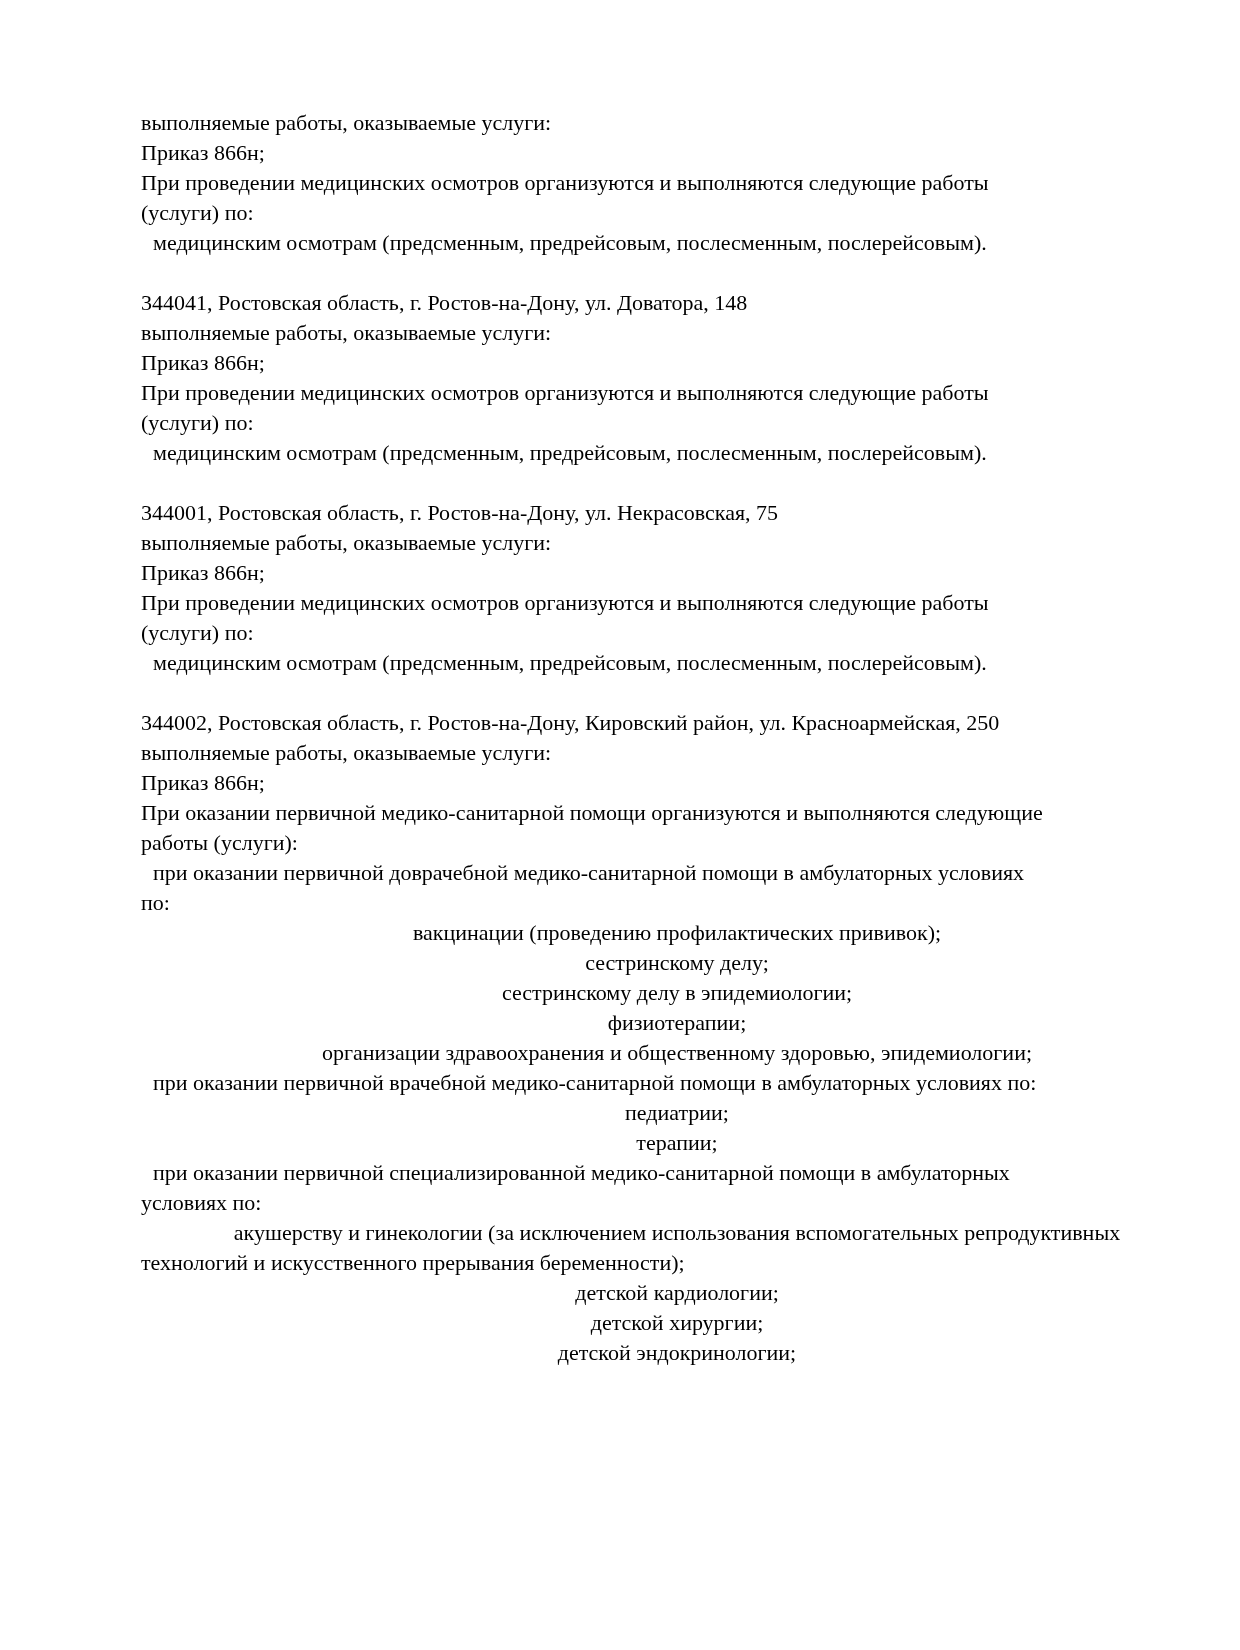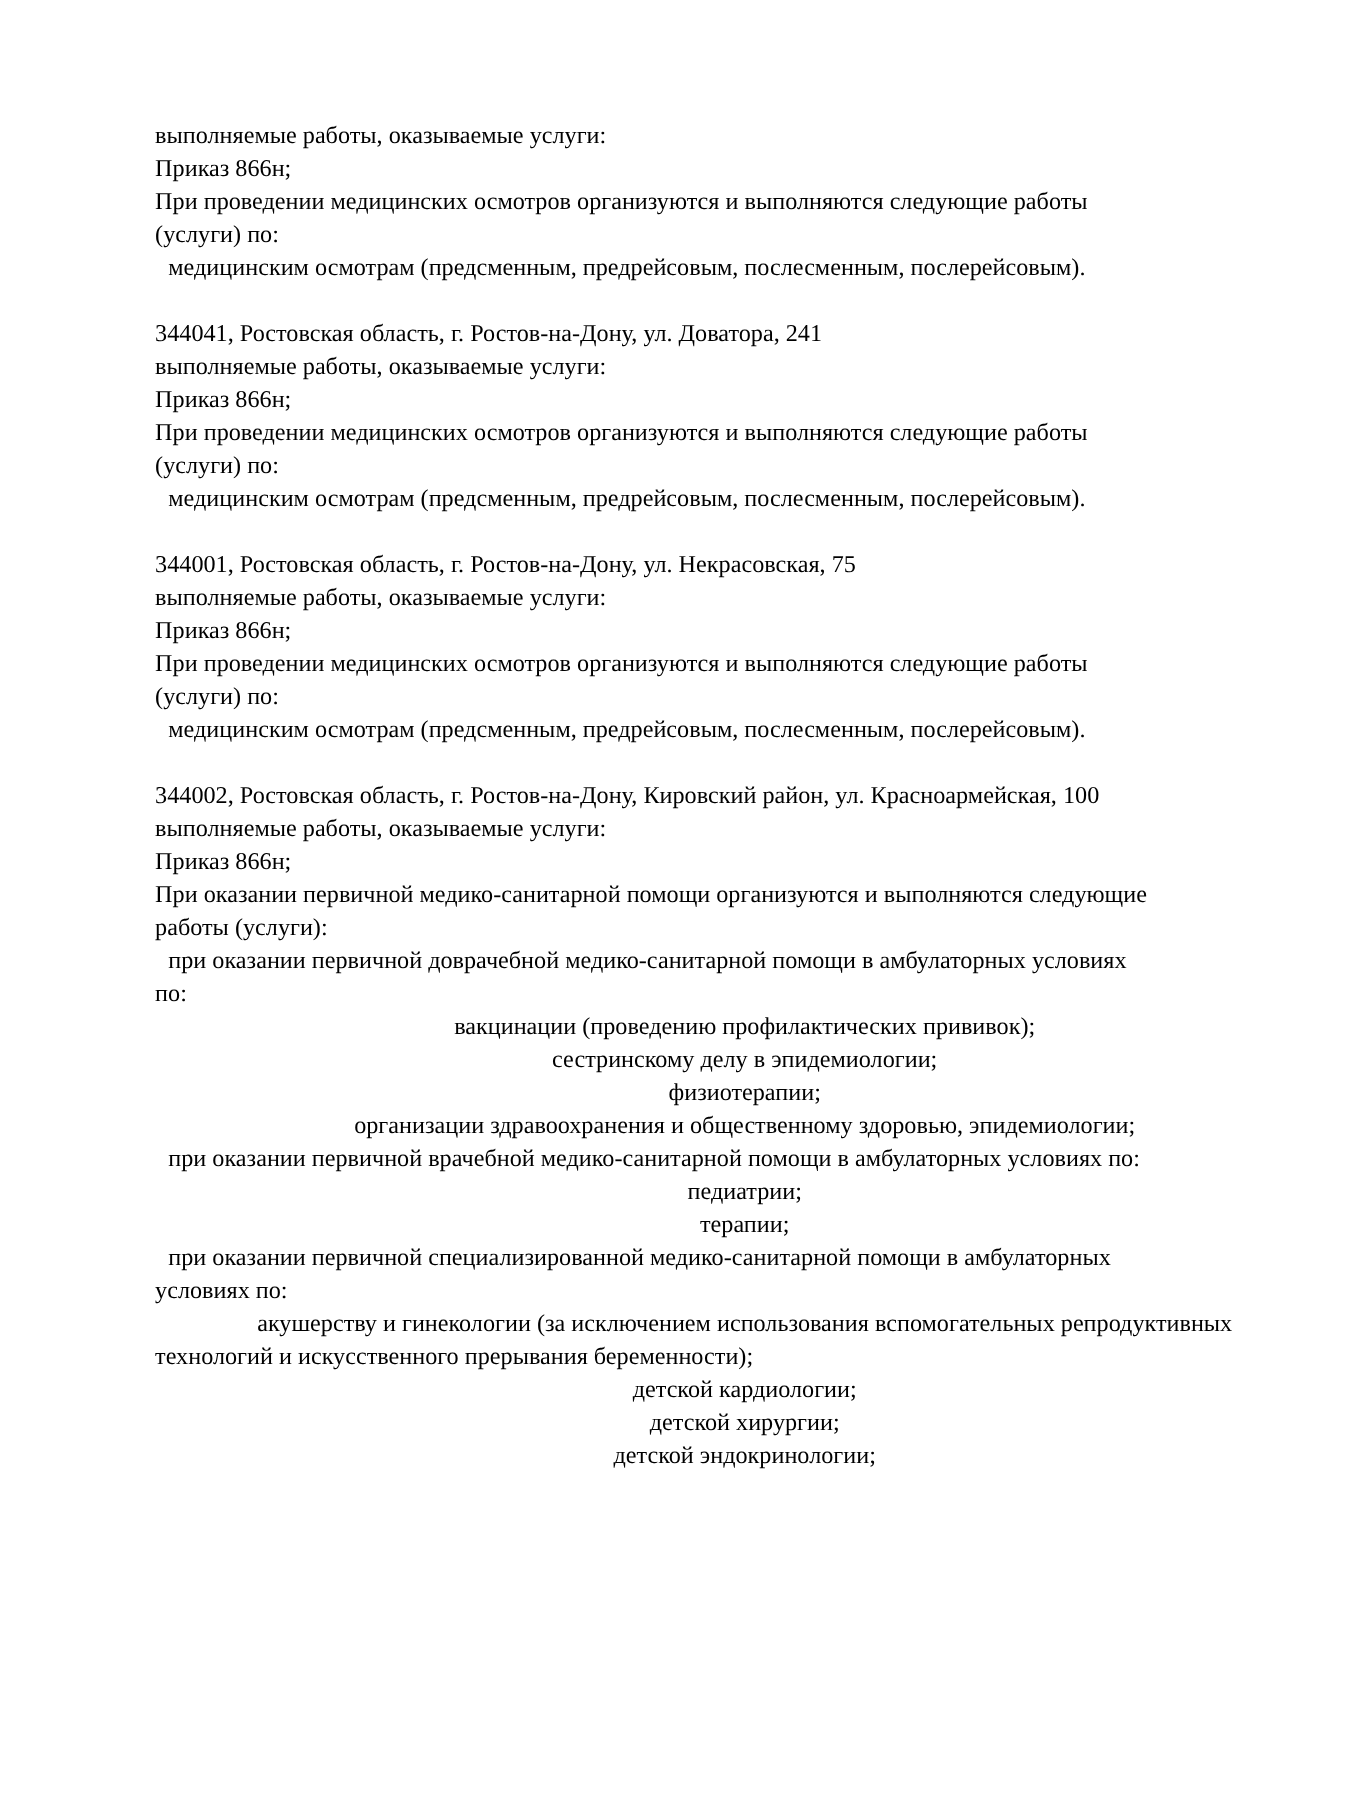--- a/index.html
+++ b/index.html
@@ -38,46 +38,47 @@
 
   <div class="block">
     <div class="line">выполняемые работы, оказываемые услуги:</div>
     <div class="line">Приказ 866н;</div>
     <div class="line">При проведении медицинских осмотров организуются и выполняются следующие работы</div>
     <div class="line">(услуги) по:</div>
     <div class="line ind1">медицинским осмотрам (предсменным, предрейсовым, послесменным, послерейсовым).</div>
   </div>
 
   <div class="block">
-    <div class="line">344041, Ростовская область, г. Ростов-на-Дону, ул. Доватора, 241</div>
+    <div class="line">344041, Ростовская область, г. Ростов-на-Дону, ул. Доватора, 148</div>
     <div class="line">выполняемые работы, оказываемые услуги:</div>
     <div class="line">Приказ 866н;</div>
     <div class="line">При проведении медицинских осмотров организуются и выполняются следующие работы</div>
     <div class="line">(услуги) по:</div>
     <div class="line ind1">медицинским осмотрам (предсменным, предрейсовым, послесменным, послерейсовым).</div>
   </div>
 
   <div class="block">
     <div class="line">344001, Ростовская область, г. Ростов-на-Дону, ул. Некрасовская, 75</div>
     <div class="line">выполняемые работы, оказываемые услуги:</div>
     <div class="line">Приказ 866н;</div>
     <div class="line">При проведении медицинских осмотров организуются и выполняются следующие работы</div>
     <div class="line">(услуги) по:</div>
     <div class="line ind1">медицинским осмотрам (предсменным, предрейсовым, послесменным, послерейсовым).</div>
   </div>
 
   <div class="block">
-    <div class="line">344002, Ростовская область, г. Ростов-на-Дону, Кировский район, ул. Красноармейская, 100</div>
+    <div class="line">344002, Ростовская область, г. Ростов-на-Дону, Кировский район, ул. Красноармейская, 250</div>
     <div class="line">выполняемые работы, оказываемые услуги:</div>
     <div class="line">Приказ 866н;</div>
     <div class="line">При оказании первичной медико-санитарной помощи организуются и выполняются следующие</div>
     <div class="line">работы (услуги):</div>
     <div class="line ind1">при оказании первичной доврачебной медико-санитарной помощи в амбулаторных условиях</div>
     <div class="line">по:</div>
     <div class="line ind2">вакцинации (проведению профилактических прививок);</div>
+    <div class="line ind2">сестринскому делу;</div>
     <div class="line ind2">сестринскому делу в эпидемиологии;</div>
     <div class="line ind2">физиотерапии;</div>
     <div class="line ind2">организации здравоохранения и общественному здоровью, эпидемиологии;</div>
     <div class="line ind1">при оказании первичной врачебной медико-санитарной помощи в амбулаторных условиях по:</div>
     <div class="line ind2">педиатрии;</div>
     <div class="line ind2">терапии;</div>
     <div class="line ind1">при оказании первичной специализированной медико-санитарной помощи в амбулаторных</div>
     <div class="line">условиях по:</div>
     <div class="line ind2">акушерству и гинекологии (за исключением использования вспомогательных репродуктивных</div>
     <div class="line">технологий и искусственного прерывания беременности);</div>

